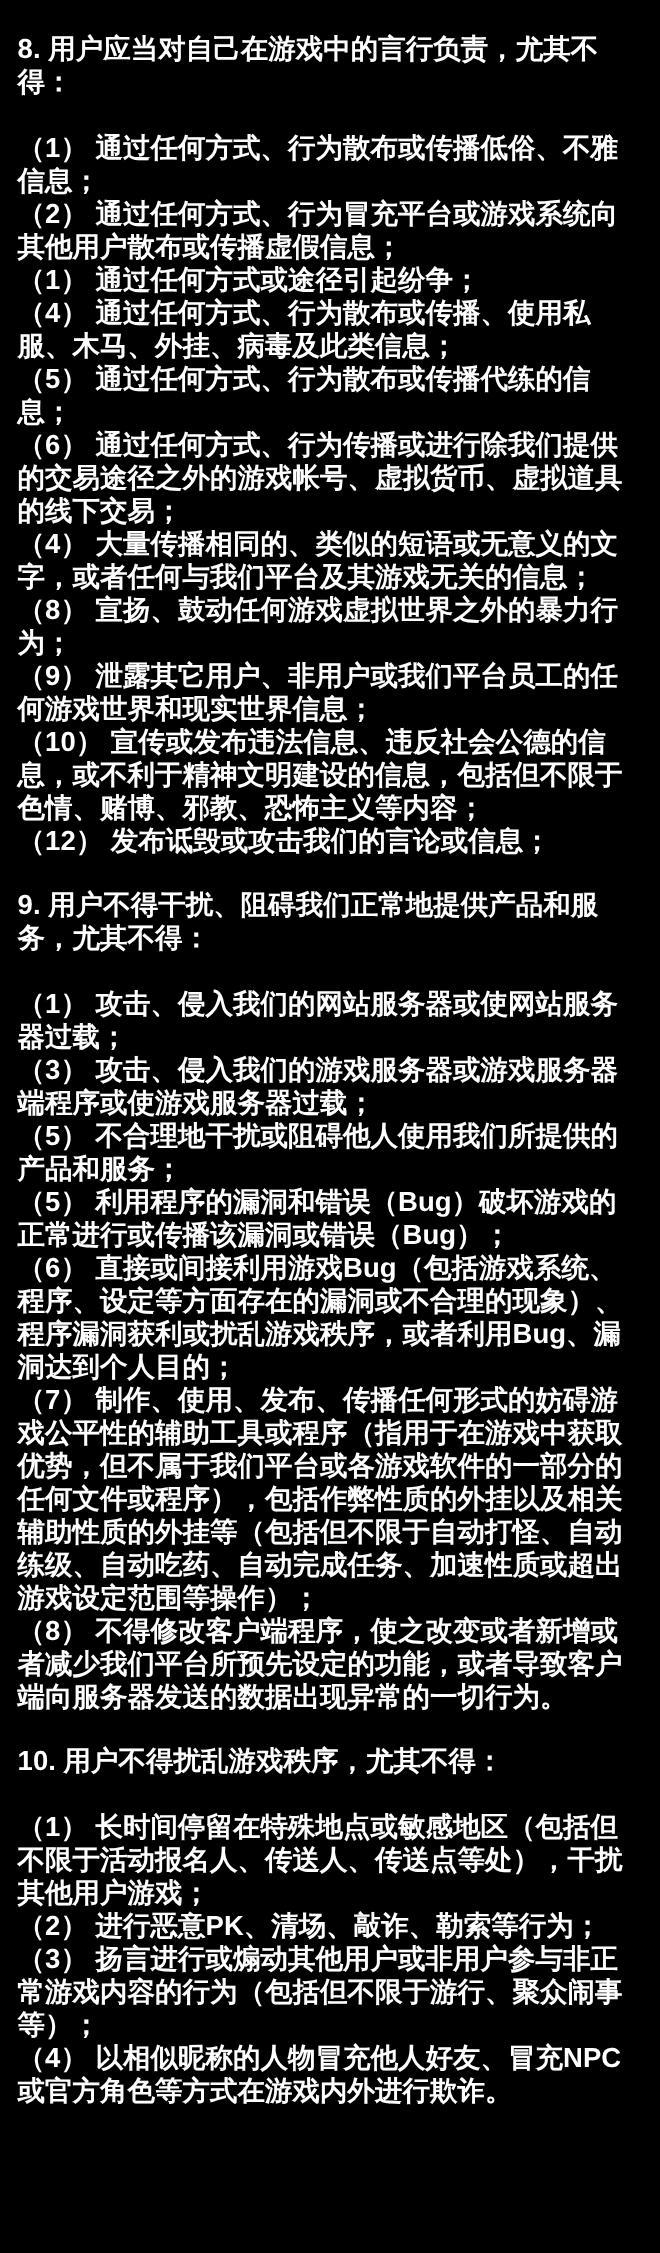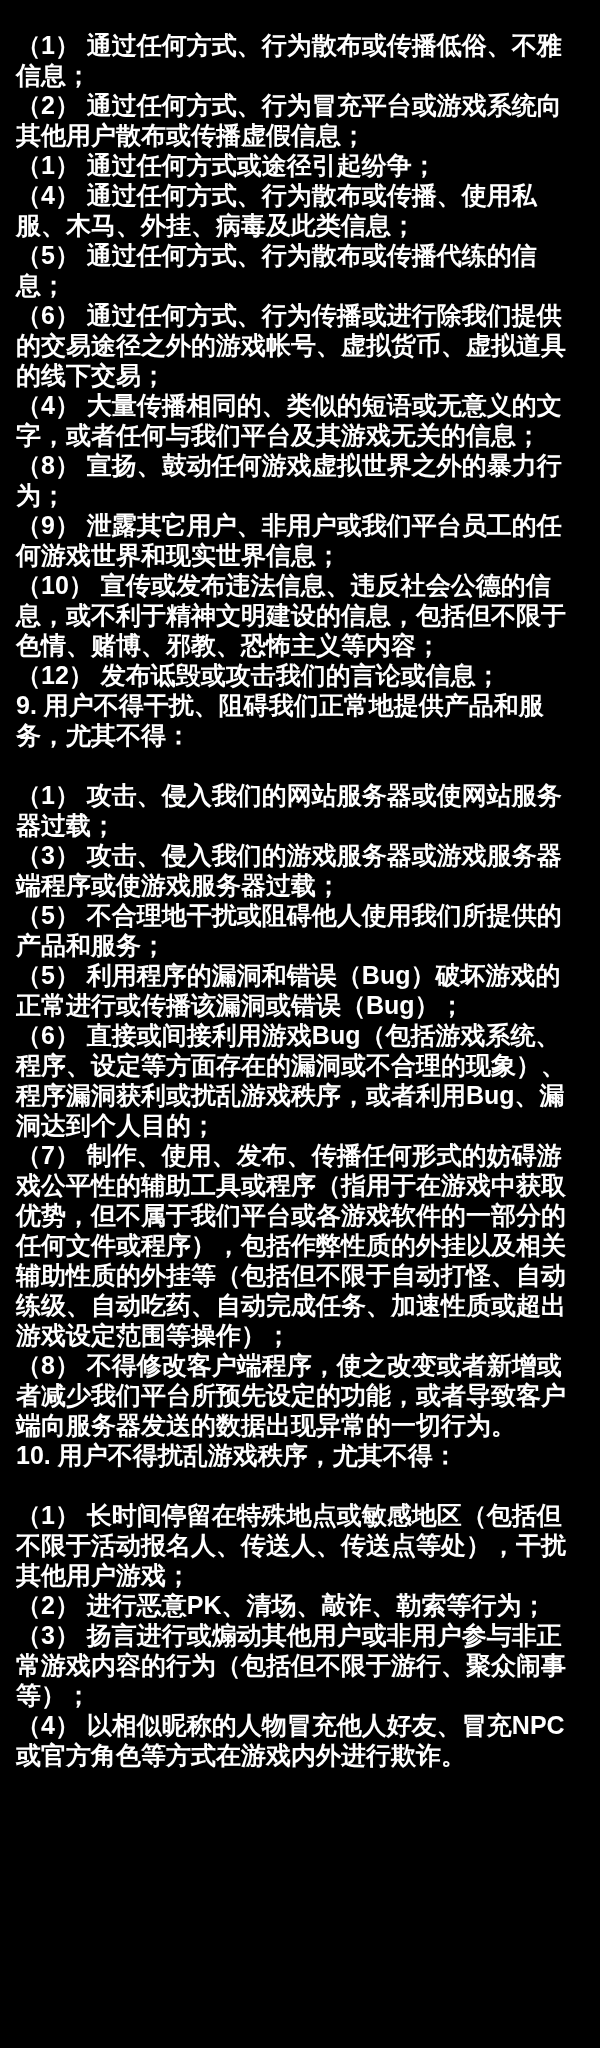--- a/index.html
+++ b/index.html
@@ -22,35 +22,37 @@
     color: #ffffff;
     font-family: "Liberation Sans", "DejaVu Sans", sans-serif;
     font-weight: bold;
     font-size: 25px;
     line-height: 30px;
     text-align: left;
     word-break: break-all;
     overflow-wrap: break-word;
   }
   .section + .section {
+    margin-top: 28px;
   }
   .section-heading {
     margin: 0 0 30px 0;
     padding: 0;
   }
   .terms-item {
     margin: 0;
     padding: 0;
   }
 </style>
 </head>
 <body>
 
 <main class="terms-doc">
     <section class="section">
+      <p class="section-heading">8. 用户应当对自己在游戏中的言行负责，尤其不得：</p>
       <p class="terms-item">（1） 通过任何方式、行为散布或传播低俗、不雅信息；</p>
       <p class="terms-item">（2） 通过任何方式、行为冒充平台或游戏系统向其他用户散布或传播虚假信息；</p>
       <p class="terms-item">（1） 通过任何方式或途径引起纷争；</p>
       <p class="terms-item">（4） 通过任何方式、行为散布或传播、使用私服、木马、外挂、病毒及此类信息；</p>
       <p class="terms-item">（5） 通过任何方式、行为散布或传播代练的信息；</p>
       <p class="terms-item">（6） 通过任何方式、行为传播或进行除我们提供的交易途径之外的游戏帐号、虚拟货币、虚拟道具的线下交易；</p>
       <p class="terms-item">（4） 大量传播相同的、类似的短语或无意义的文字，或者任何与我们平台及其游戏无关的信息；</p>
       <p class="terms-item">（8） 宣扬、鼓动任何游戏虚拟世界之外的暴力行为；</p>
       <p class="terms-item">（9） 泄露其它用户、非用户或我们平台员工的任何游戏世界和现实世界信息；</p>
       <p class="terms-item">（10） 宣传或发布违法信息、违反社会公德的信息，或不利于精神文明建设的信息，包括但不限于色情、赌博、邪教、恐怖主义等内容；</p>

